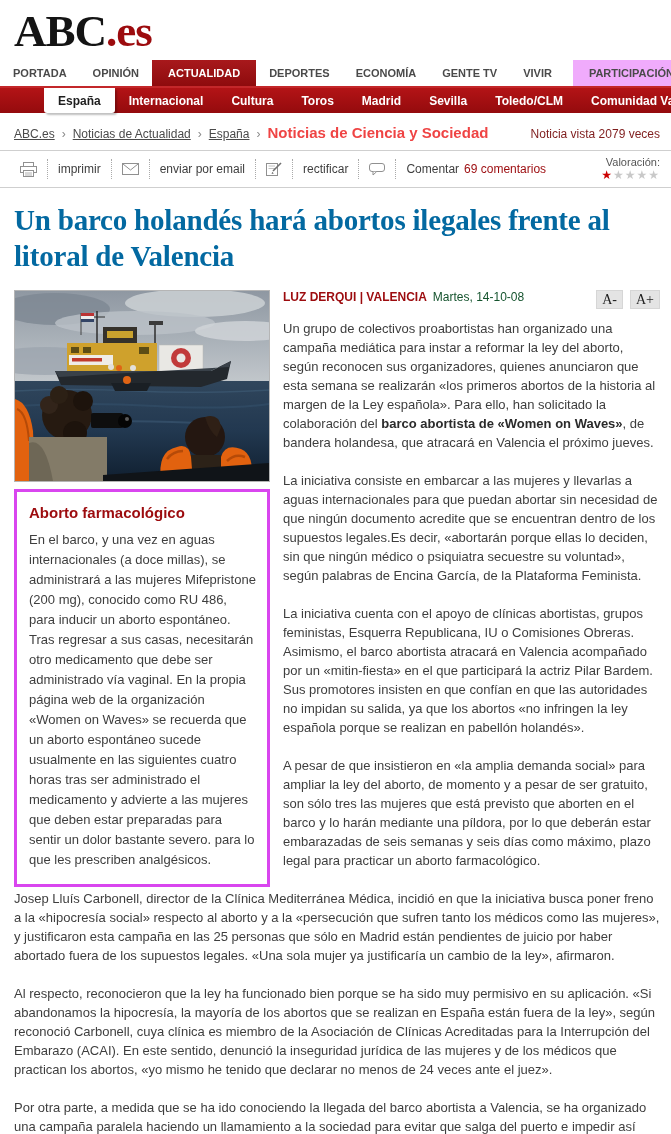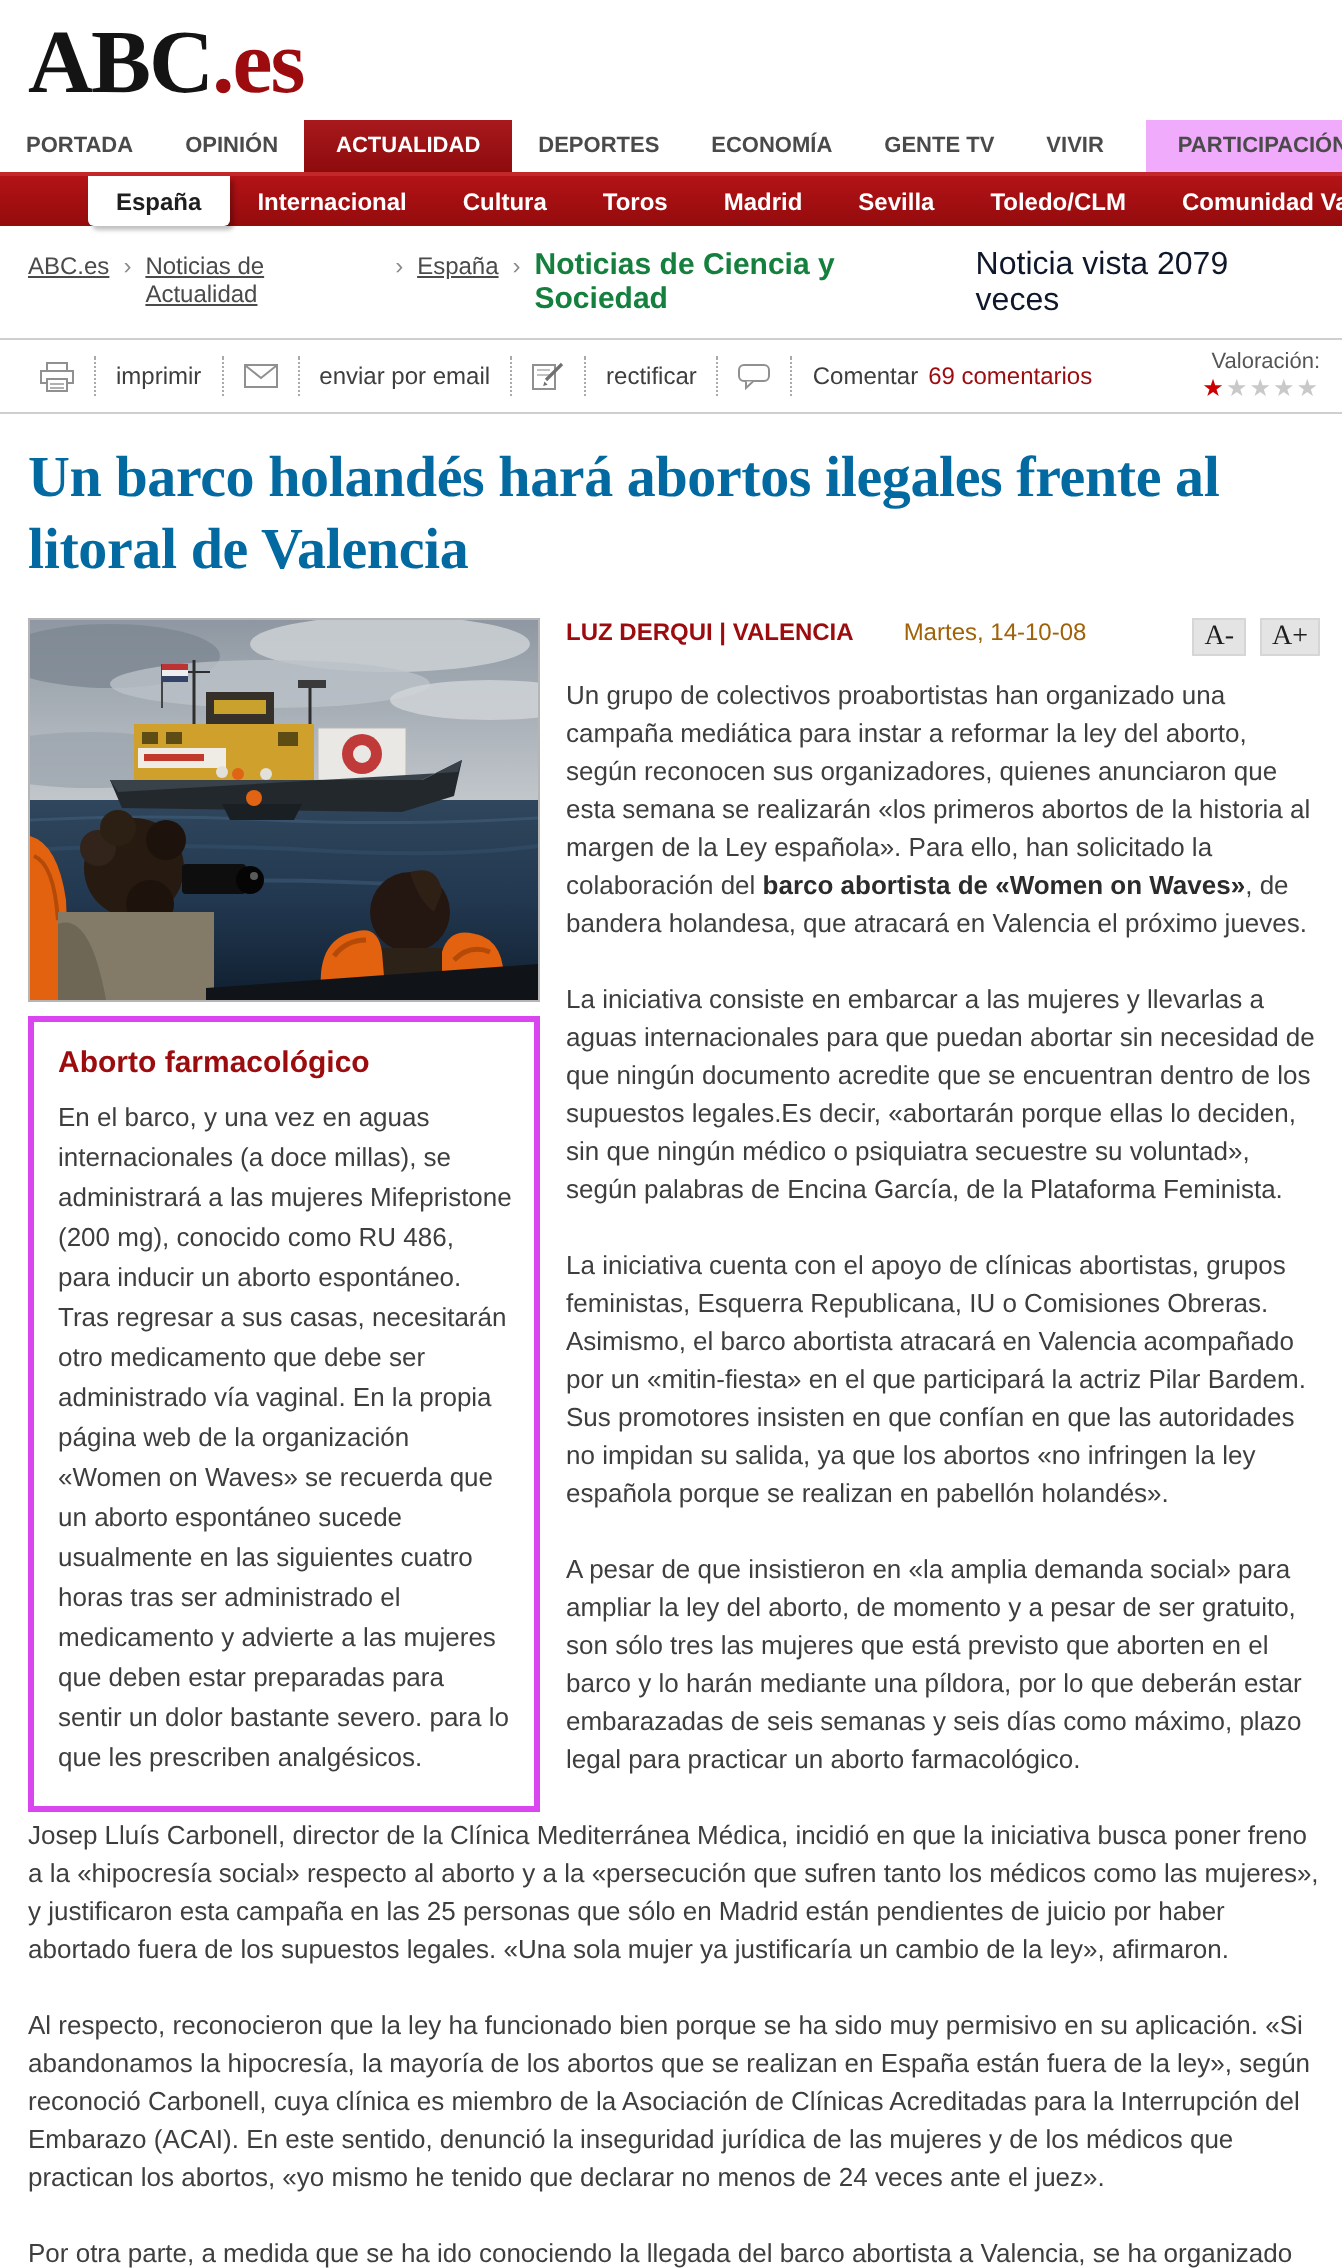--- a/index.html
+++ b/index.html
@@ -62,22 +62,22 @@
     box-shadow: 2px 2px 2px rgba(0,0,0,.25);
   }
   
   .breadcrumb {
     display: flex; align-items: baseline;
     padding: 11px 11px 9px 14px;
     font-size: 12px; color: #4a4a4a;
   }
   .breadcrumb a { color: #4a4a4a; text-decoration: underline; cursor: pointer; }
   .breadcrumb .sep { margin: 0 7px; color: #8a8a8a; }
-  .breadcrumb .current { font-size: 15px; font-weight: bold; color: #15803d; }
-  .breadcrumb .views { margin-left: auto; font-size: 16px; color: #0f172a; }
+  .breadcrumb .current { font-size: 15px; font-weight: bold; color: #ef4444; }
+  .breadcrumb .views { margin-left: auto; font-size: 12px; color: #7f1d1d; }
   
   .toolbar {
     border-top: 1px solid #cfcfcf;
     border-bottom: 1px solid #cfcfcf;
     display: flex; align-items: center;
     padding: 5px 11px 5px 10px;
     min-height: 34px;
     font-size: 12px; color: #3e3e3e;
   }
   .tb-cell {
@@ -119,21 +119,21 @@
     border: 3px solid #d946ef;
     padding: 11px 11px 14px 12px;
   }
   .infobox h2 {
     font-size: 15px; color: #9c0b0e;
     margin: 1px 0 9px 0;
   }
   .infobox p { font-size: 13px; line-height: 20px; color: #3e3e3e; }
   .byline { display: flex; align-items: flex-start; font-size: 12px; padding: 4px 0 10px 0; justify-content: space-between; }
   .byline .author { color: #9c0b0e; font-weight: bold; }
-  .byline .date { color: #a16207; margin-left: 25px; }
+  .byline .date { color: #14532d; margin-left: 6px; }
   .fontsize { margin-left: auto; display: flex; gap: 7px; }
   .fs-btn {
     background: #e4e4e4; border: 1px solid #d6d6d6;
     font-family: "Liberation Serif", serif;
     font-size: 14px; color: #1e1e1e;
     padding: 0 5px; line-height: 17px; cursor: pointer;
   }
   p.body { font-size: 13px; line-height: 19px; margin-bottom: 19px; color: #3e3e3e; }
   p.body strong { color: #2b2b2b; }
   .clear { clear: both; }

